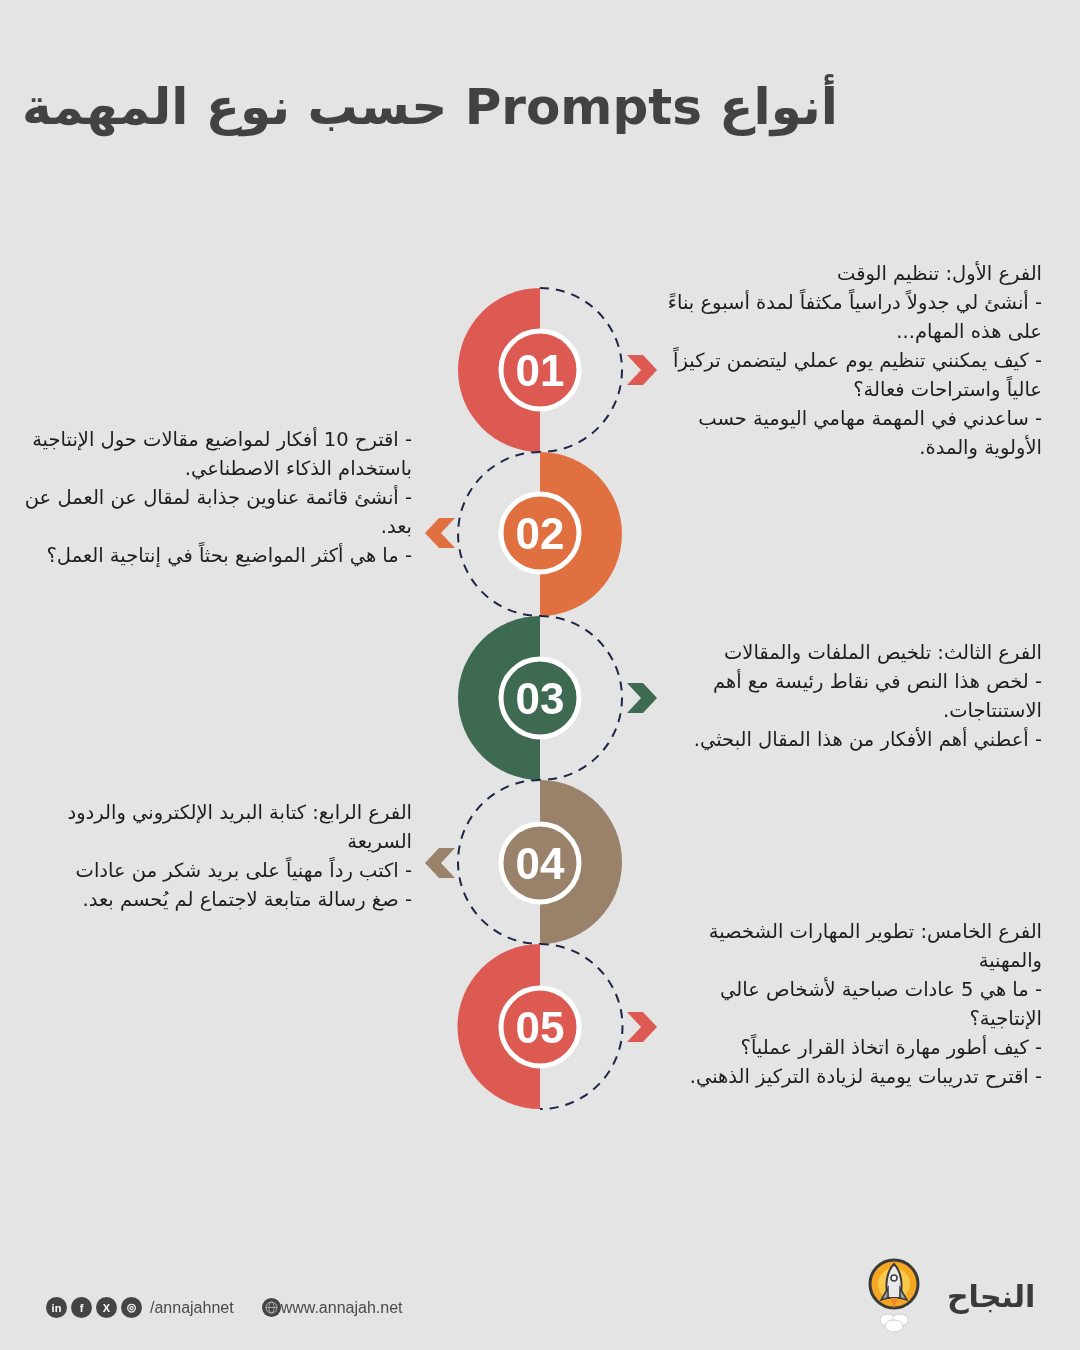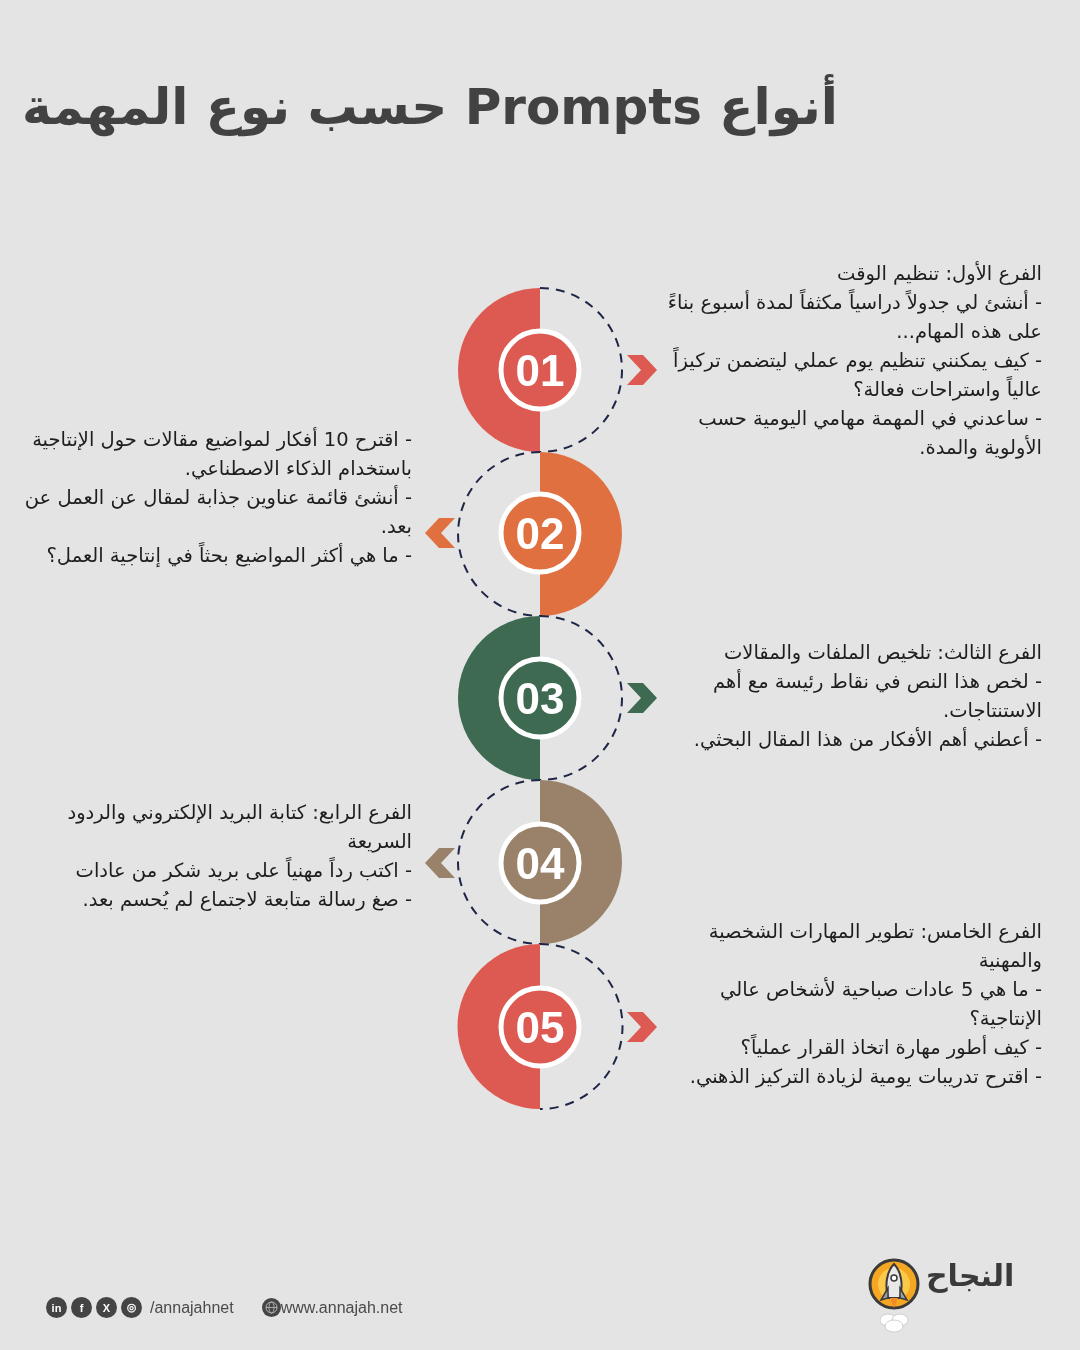--- a/index.html
+++ b/index.html
@@ -61,21 +61,21 @@
     .handle { margin-left: 8px; }
     .web-icon {
       margin-left: 28px;
       width: 19px; height: 19px; border-radius: 50%;
       background: #444; display: inline-flex; align-items: center; justify-content: center;
     }
     .website { }
 
     .logo {
       position: absolute; top: 1258px; left: 868px;
-      display: flex; align-items: flex-start; direction: ltr;
+      display: flex; align-items: center; direction: ltr; gap: 21px;
     }
     .logo-text {
       font-family: "DejaVu Sans", sans-serif;
       font-weight: bold; font-size: 30px; color: #3a3a3a;
       margin-left: 6px; direction: rtl;
     }
   </style>
 </head>
 <body>
 

